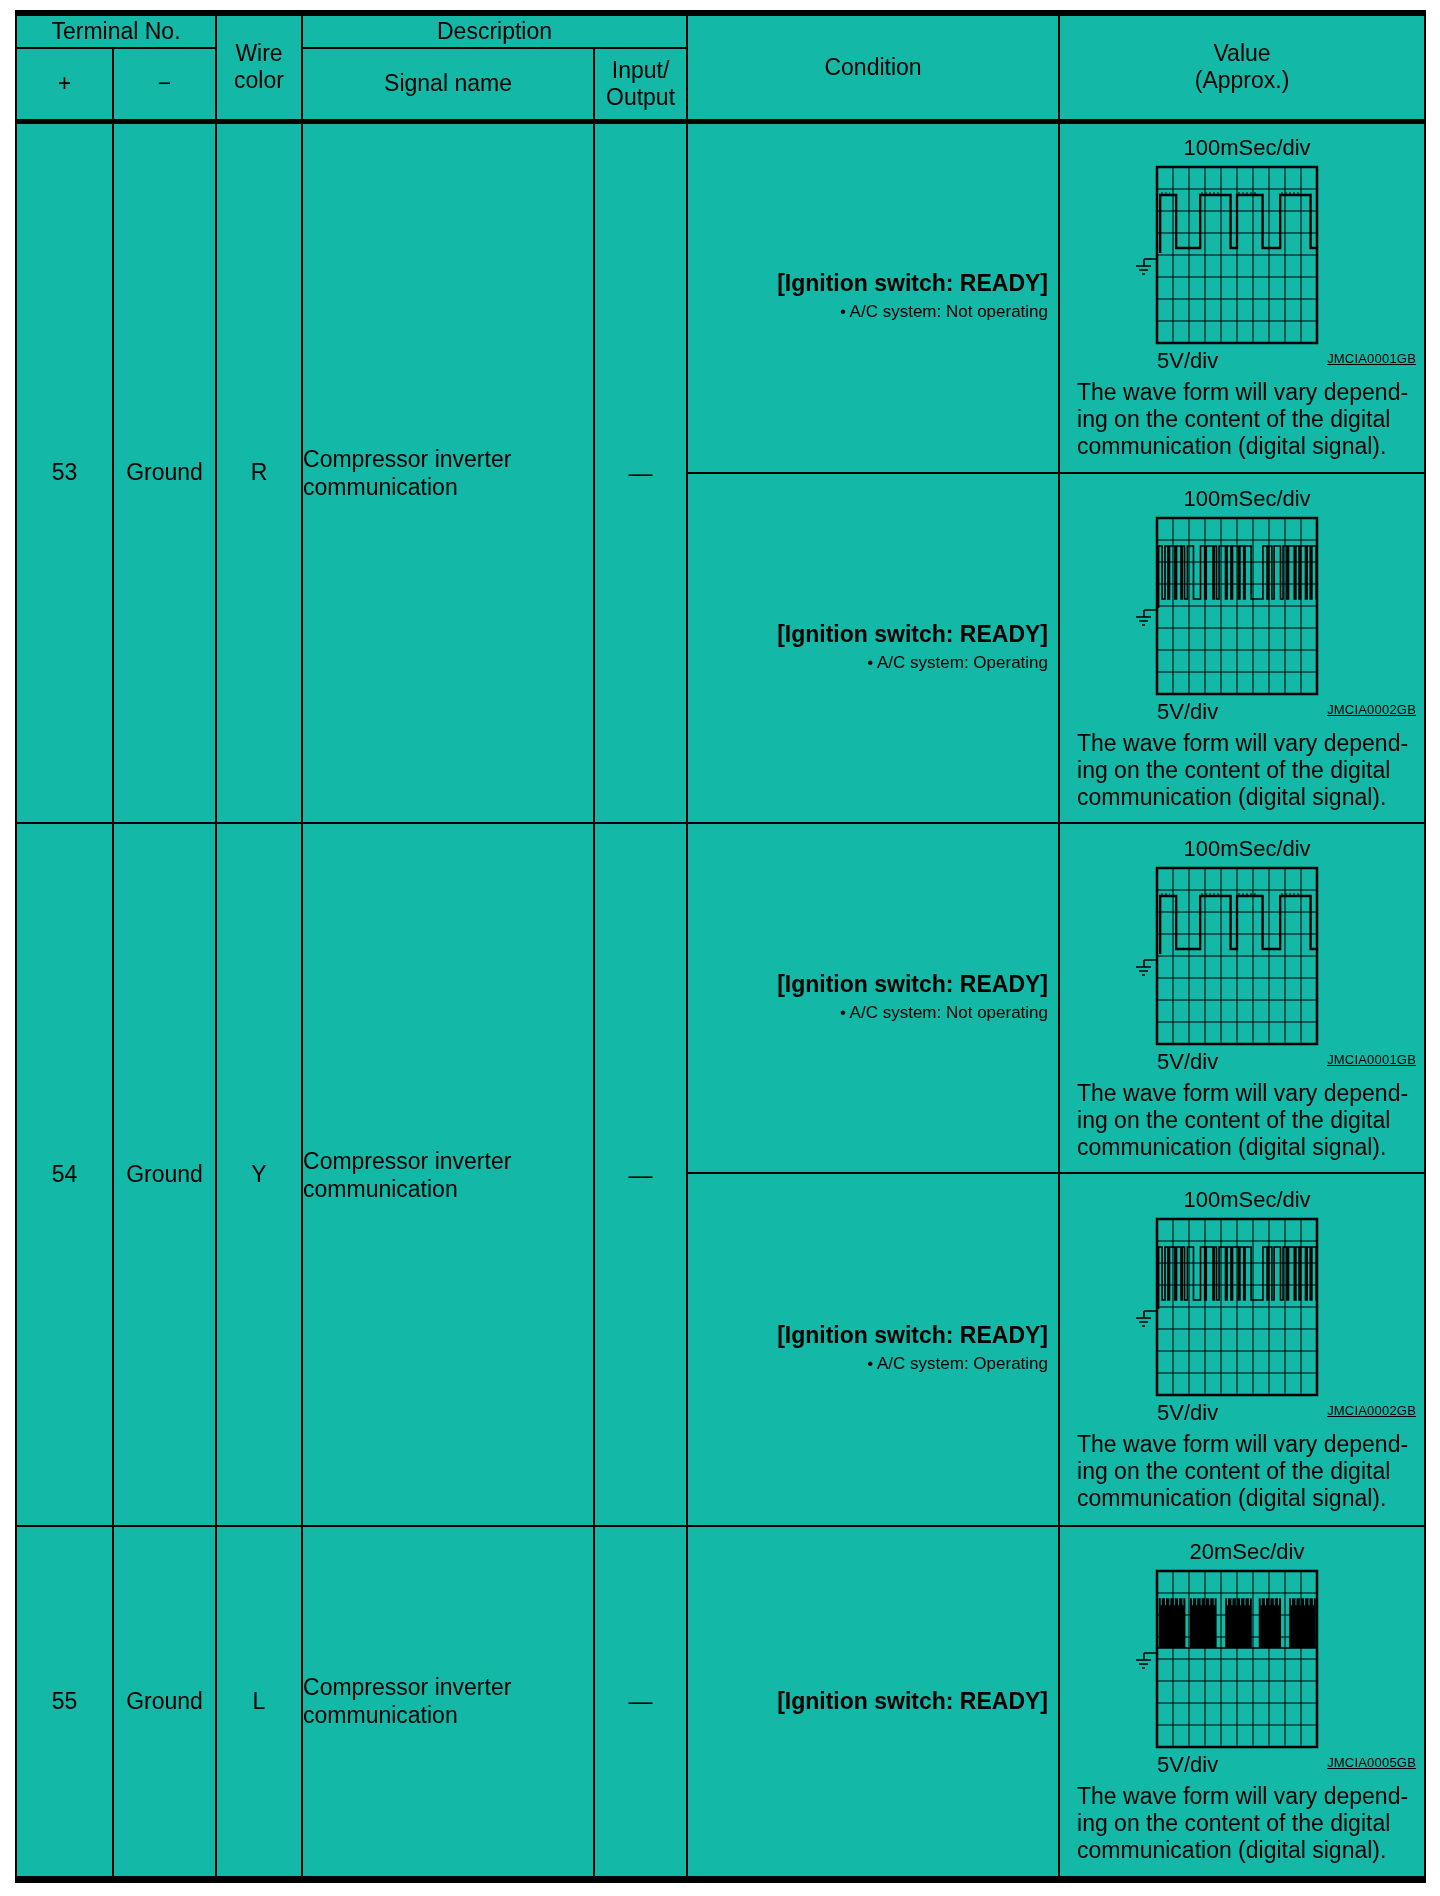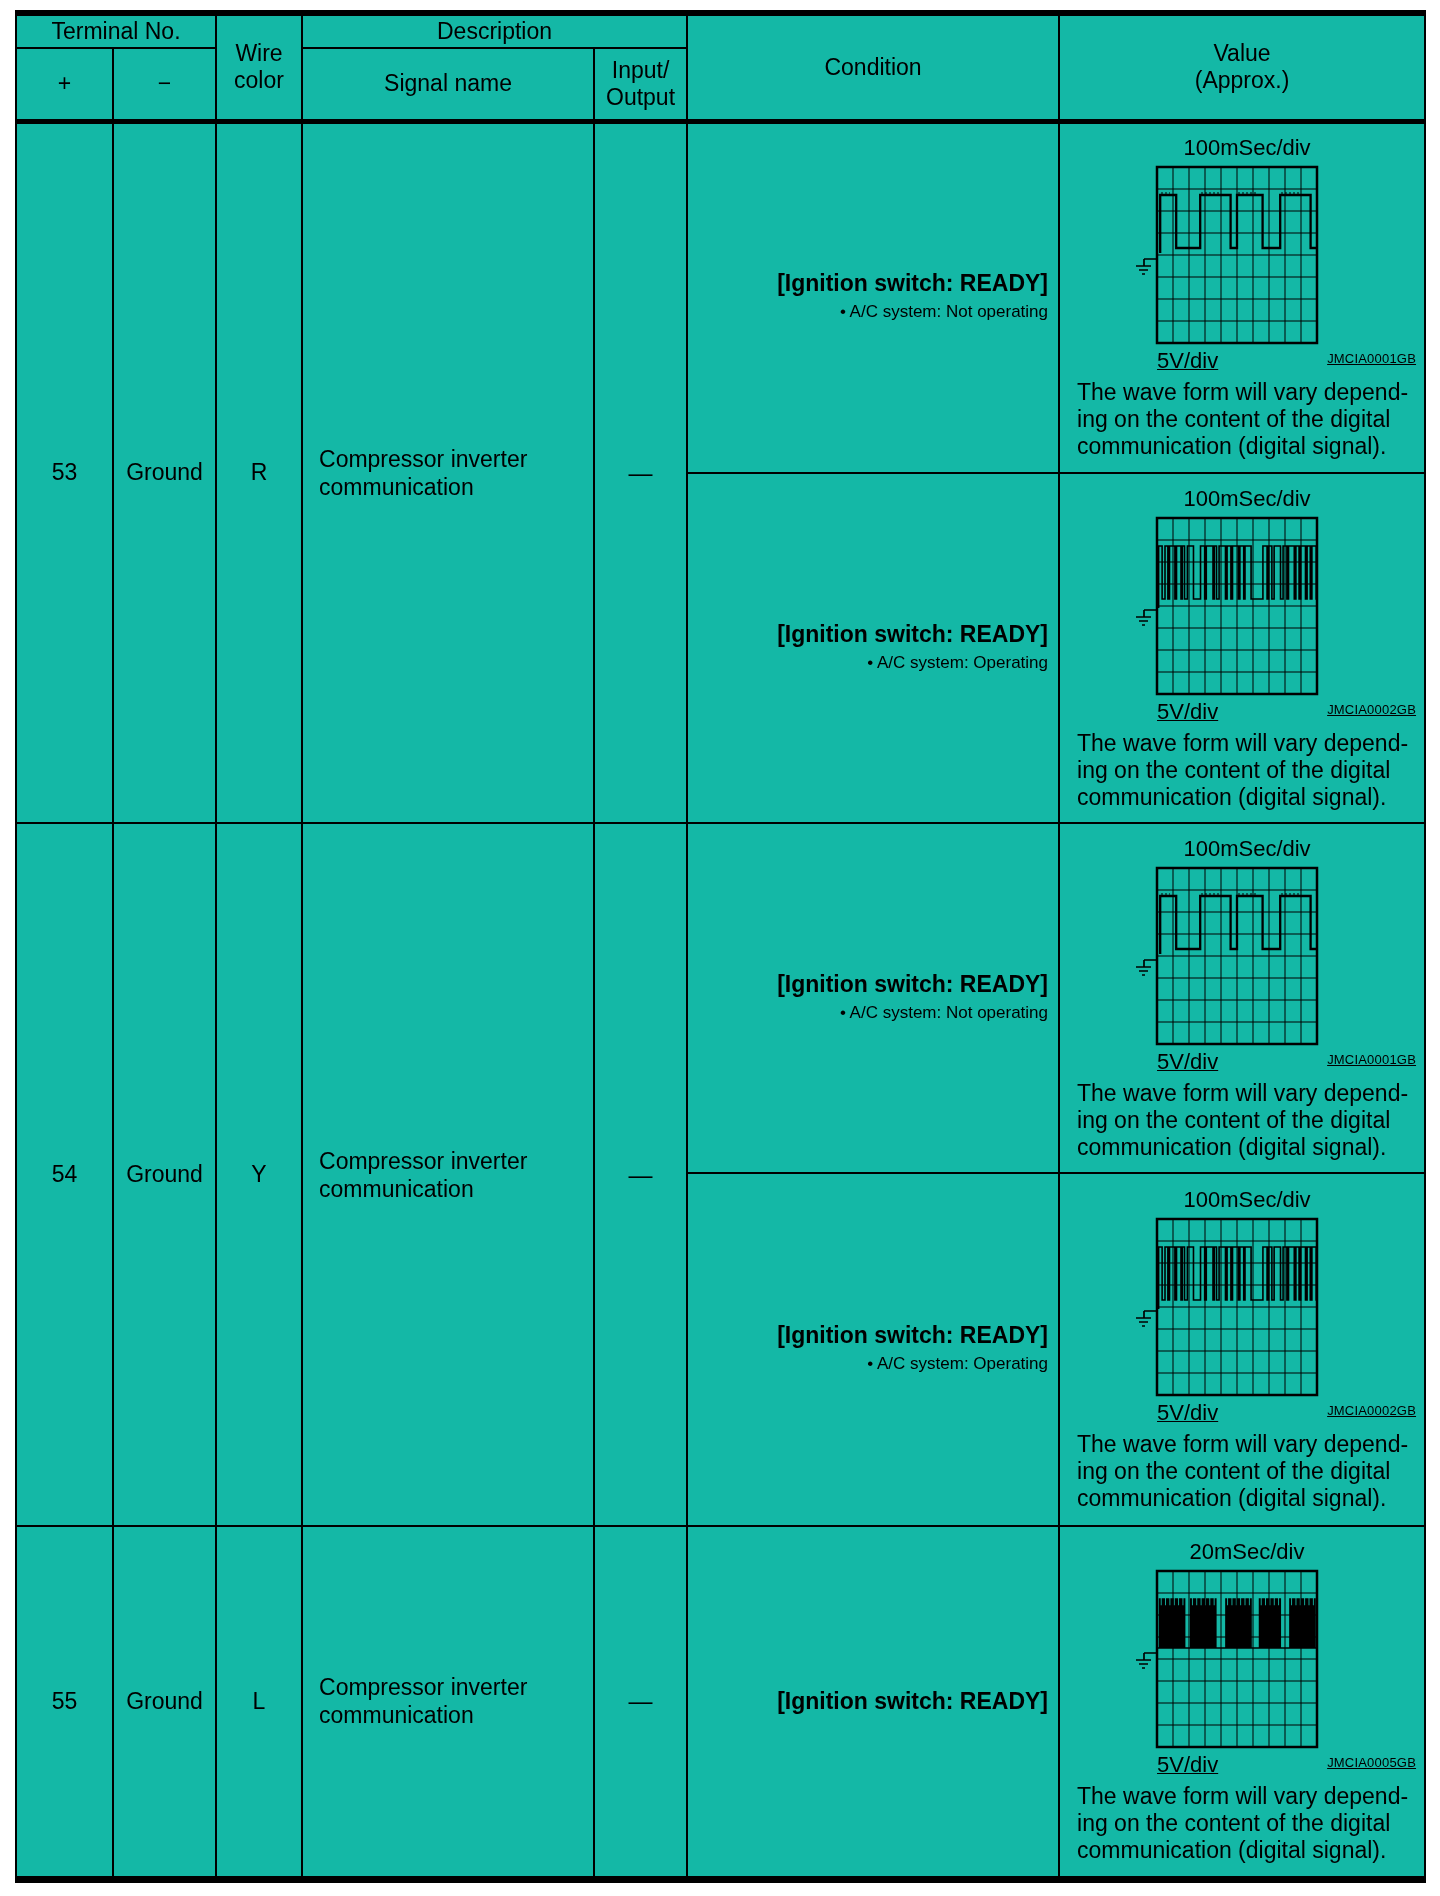--- a/index.html
+++ b/index.html
@@ -11,32 +11,32 @@
   .pre{white-space:pre-line;}
   .hdr-bottom{border-bottom:5px solid #000;}
   .r-h1{height:35px;}
   .r-h2{height:73px;}
   .r-s1a{height:352px;}
   .r-s1b{height:350px;}
   .r-s2a{height:350px;}
   .r-s2b{height:353px;}
   .r-55{height:353px;}
   td.center{text-align:center;font-size:23px;}
-  td.signal{font-size:23px;text-align:left;padding-left:16px;line-height:28px;}
+  td.signal{font-size:23px;text-align:left;line-height:28px;}
   td.io{text-align:center;font-size:24px;}
   td.cond{text-align:right;padding-left:10px;padding-right:10px;}
   .cond-title{font-size:23px;font-weight:bold;line-height:28px;}
   .cond-bullet{font-size:17px;margin-top:1px;padding-left:6px;line-height:28px;}
   .cond-bullet:empty{display:none;}
   td.value-cell{vertical-align:middle;}
   .value-inner{position:relative;height:100%;display:flex;flex-direction:column;align-items:center;justify-content:space-between;}
   .scope{width:192px;margin-left:-34px;}
   .scale-label{font-size:22px;text-align:center;padding-left:44px;margin-bottom:3px;white-space:nowrap;}
   svg.wave{display:block;}
-  .under-row{padding-left:28px;margin-top:2px;text-decoration:underline;}
+  .under-row{padding-left:28px;margin-top:2px;}
   .vdiv{font-size:22px;}
   .img-id{position:absolute;right:8px;bottom:94px;font-size:13px;letter-spacing:0.2px;text-decoration:underline;}
   .note{font-size:23px;line-height:27px;width:100%;padding-left:17px;padding-right:2px;box-sizing:border-box;margin-top:5px;text-align:left;white-space:pre-line;}
 </style>
 </head>
 <body>
 
 <table class="spec">
   <colgroup>
     <col style="width:97px">

